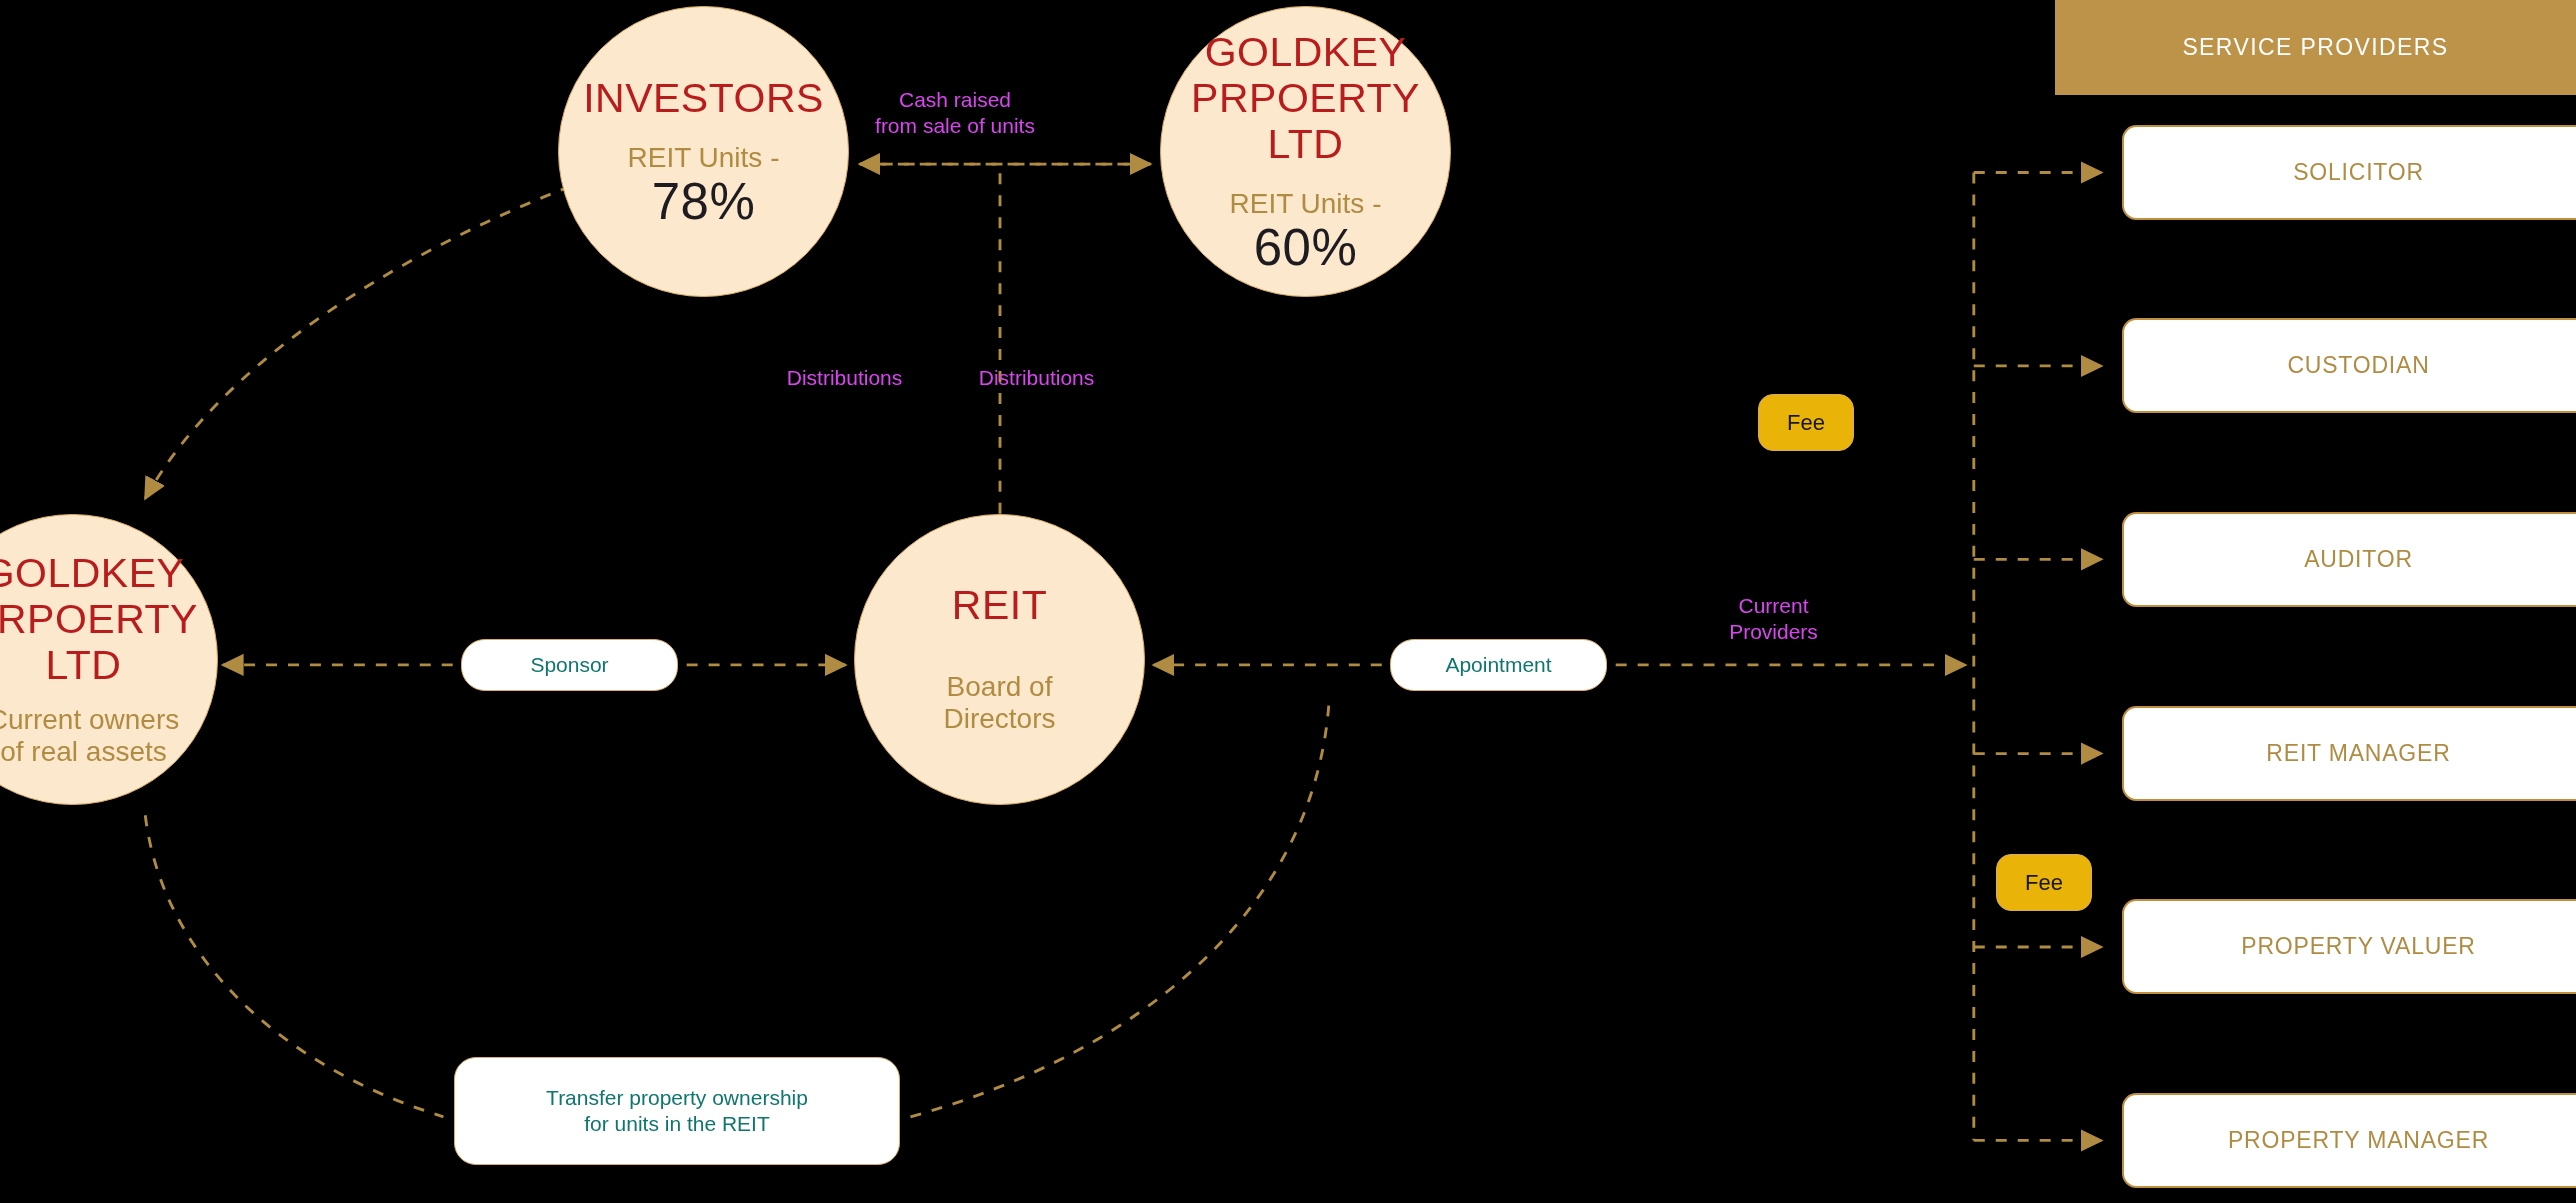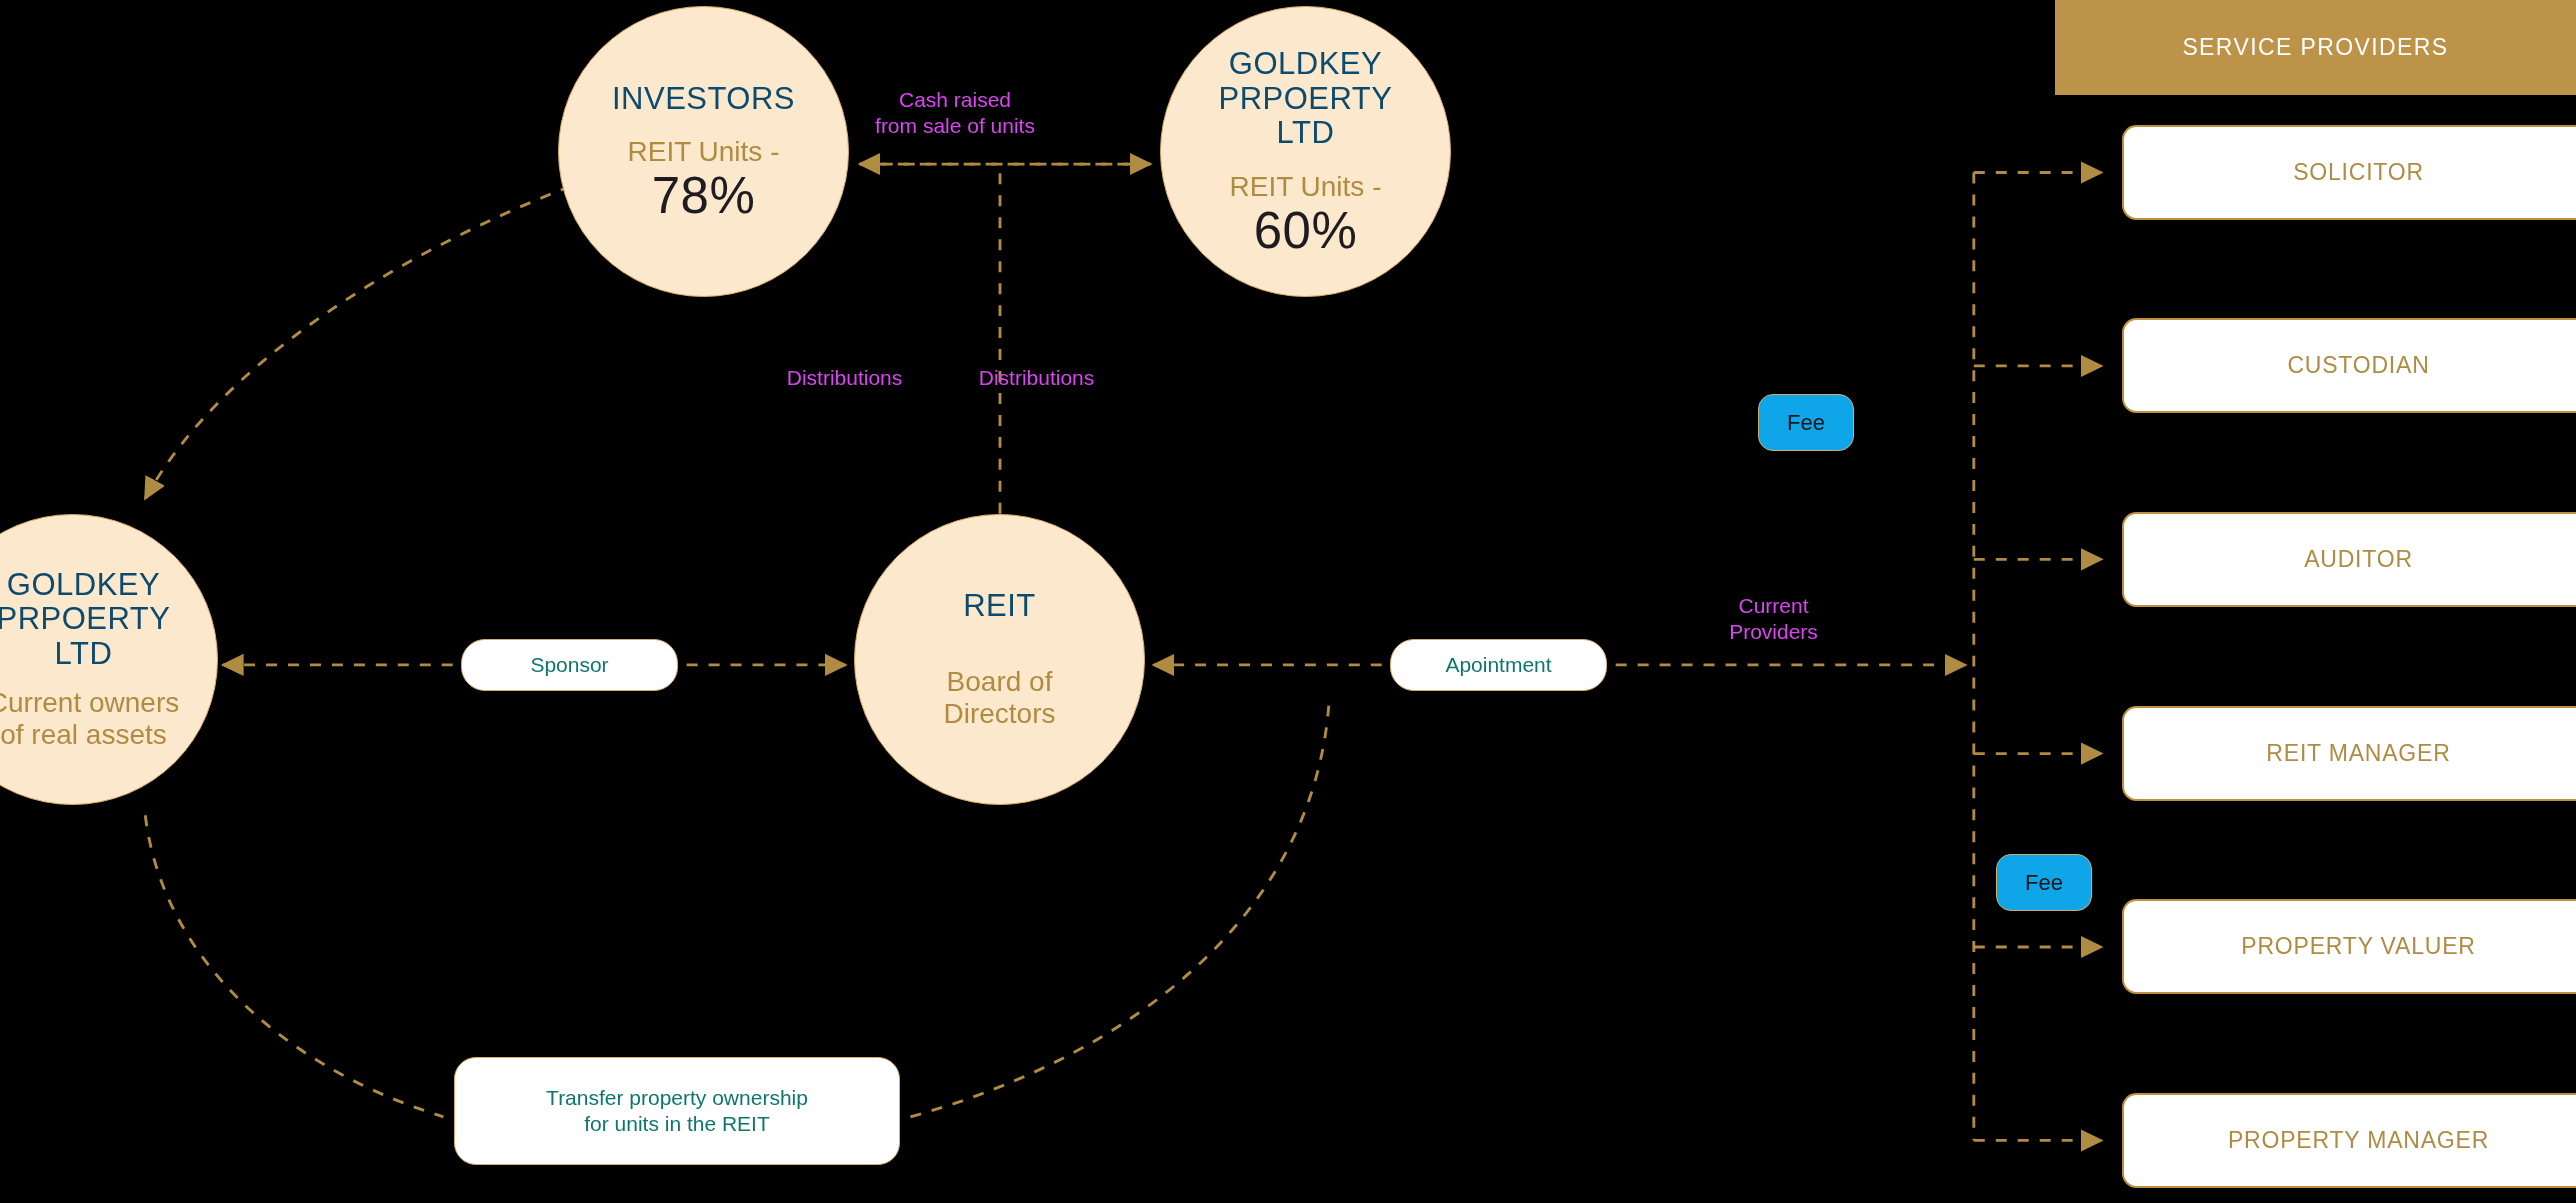--- a/index.html
+++ b/index.html
@@ -13,21 +13,21 @@
   svg.edges{position:absolute;left:0;top:0;width:2576px;height:1204px;pointer-events:none;}
 
   
   .circle{
     position:absolute;border-radius:50%;
     background:#FCE8CC;border:1.7px solid #D8AC63;
     display:flex;flex-direction:column;align-items:center;justify-content:center;
     text-align:center;box-sizing:border-box;
   }
   .circle .c-title{
-    color:#0c4a6e;font-size:31px;letter-spacing:0.5px;line-height:1.12;font-weight:400;
+    color:#b91c1c;font-size:41px;letter-spacing:0.5px;line-height:1.12;font-weight:400;
   }
   .circle .c-sub{
     color:#B08B42;font-size:28px;line-height:1.15;margin-top:15px;
   }
   .circle .c-pct{
     color:#1E1C20;font-size:51px;line-height:1.0;margin-top:1.7px;letter-spacing:0.4px;
   }
 
   #circle-investors{left:558px;top:6px;width:291px;height:291px;}
   #circle-goldkey-top{left:1160px;top:6px;width:291px;height:291px;}
@@ -41,21 +41,21 @@
     position:absolute;background:#FFFFFF;border:1.7px solid #D8AC63;border-radius:24px;
     display:flex;align-items:center;justify-content:center;box-sizing:border-box;
     color:#0f766e;font-size:21px;text-align:center;line-height:1.25;
   }
   #pill-sponsor{left:461px;top:639px;width:217px;height:52px;}
   #pill-apointment{left:1390px;top:639px;width:217px;height:52px;}
   #pill-transfer{left:454px;top:1057px;width:446px;height:108px;border-radius:22px;padding:0 15px;}
 
   
   .chip{
-    position:absolute;background:#0ea5e9;border:1.7px solid #D8AC63;border-radius:15px;
+    position:absolute;background:#eab308;border:1.7px solid #D8AC63;border-radius:15px;
     display:flex;align-items:center;justify-content:center;box-sizing:border-box;
     color:#17161A;font-size:22px;
   }
   #chip-fee-top{left:1758px;top:394px;width:96px;height:57px;}
   #chip-fee-bottom{left:1996px;top:854px;width:96px;height:57px;}
 
   
   .edge-label{
     position:absolute;color:#d946ef;font-size:21px;line-height:1.25;text-align:center;
     white-space:pre-line;

